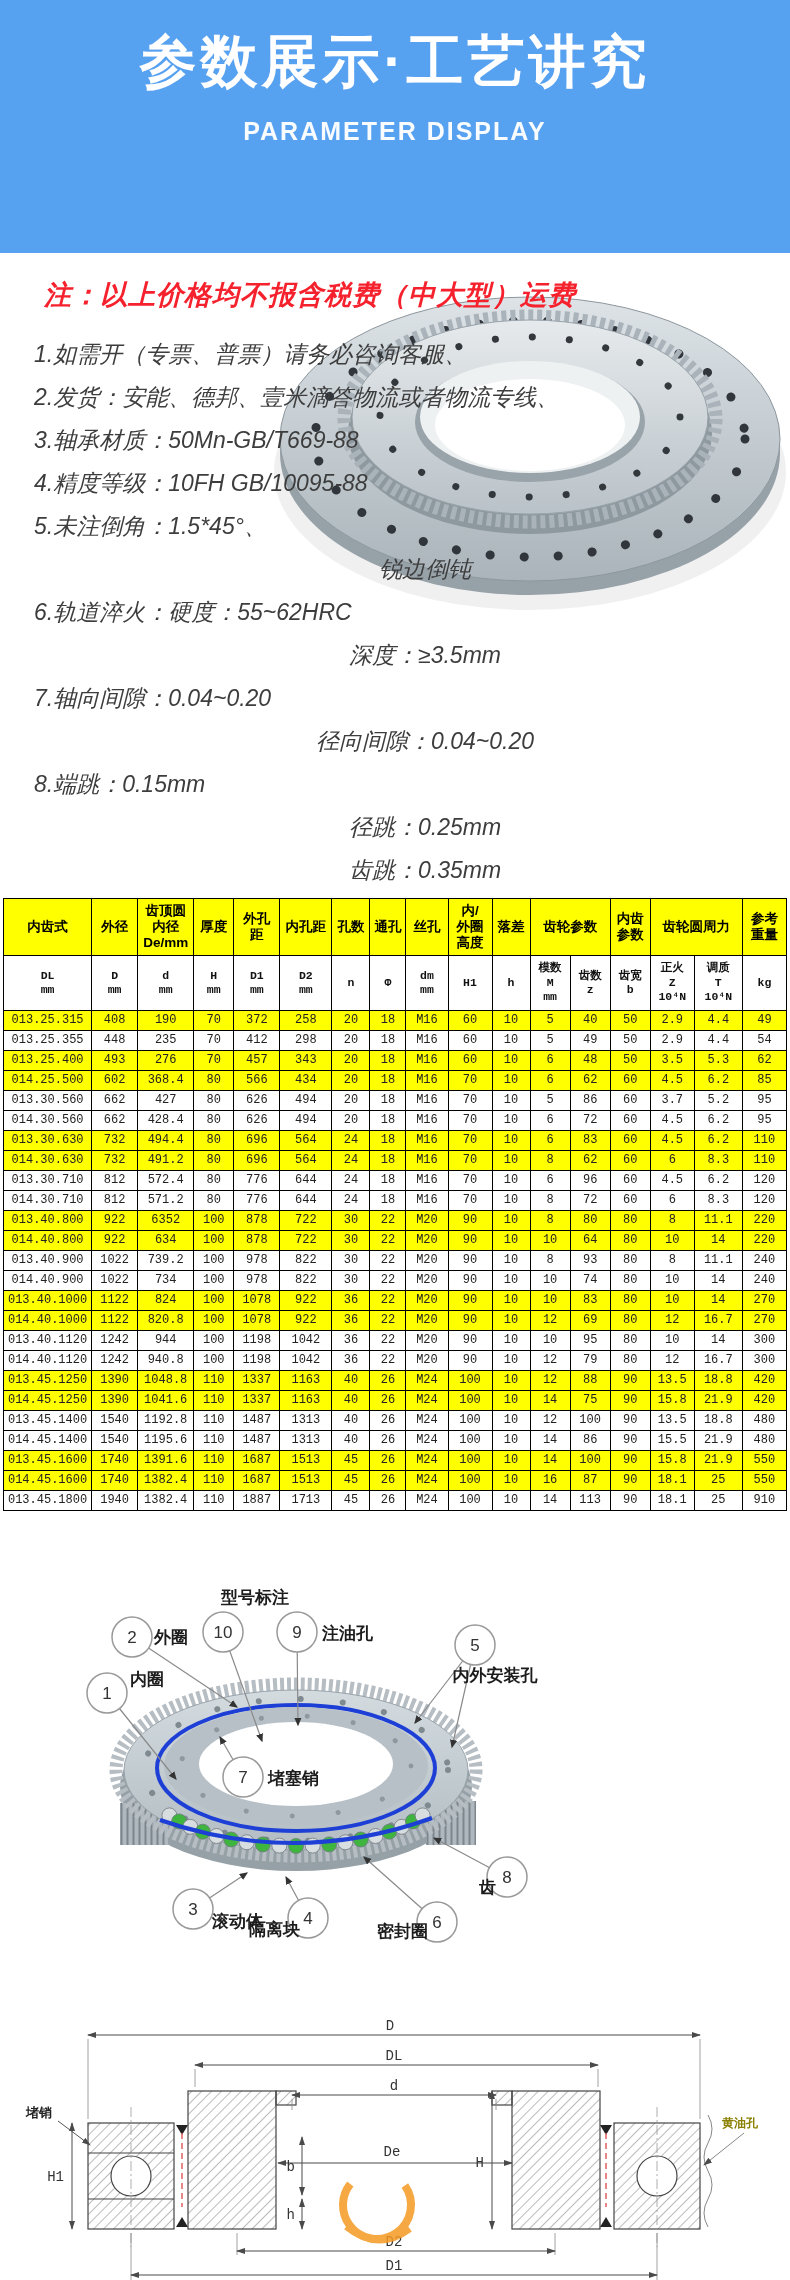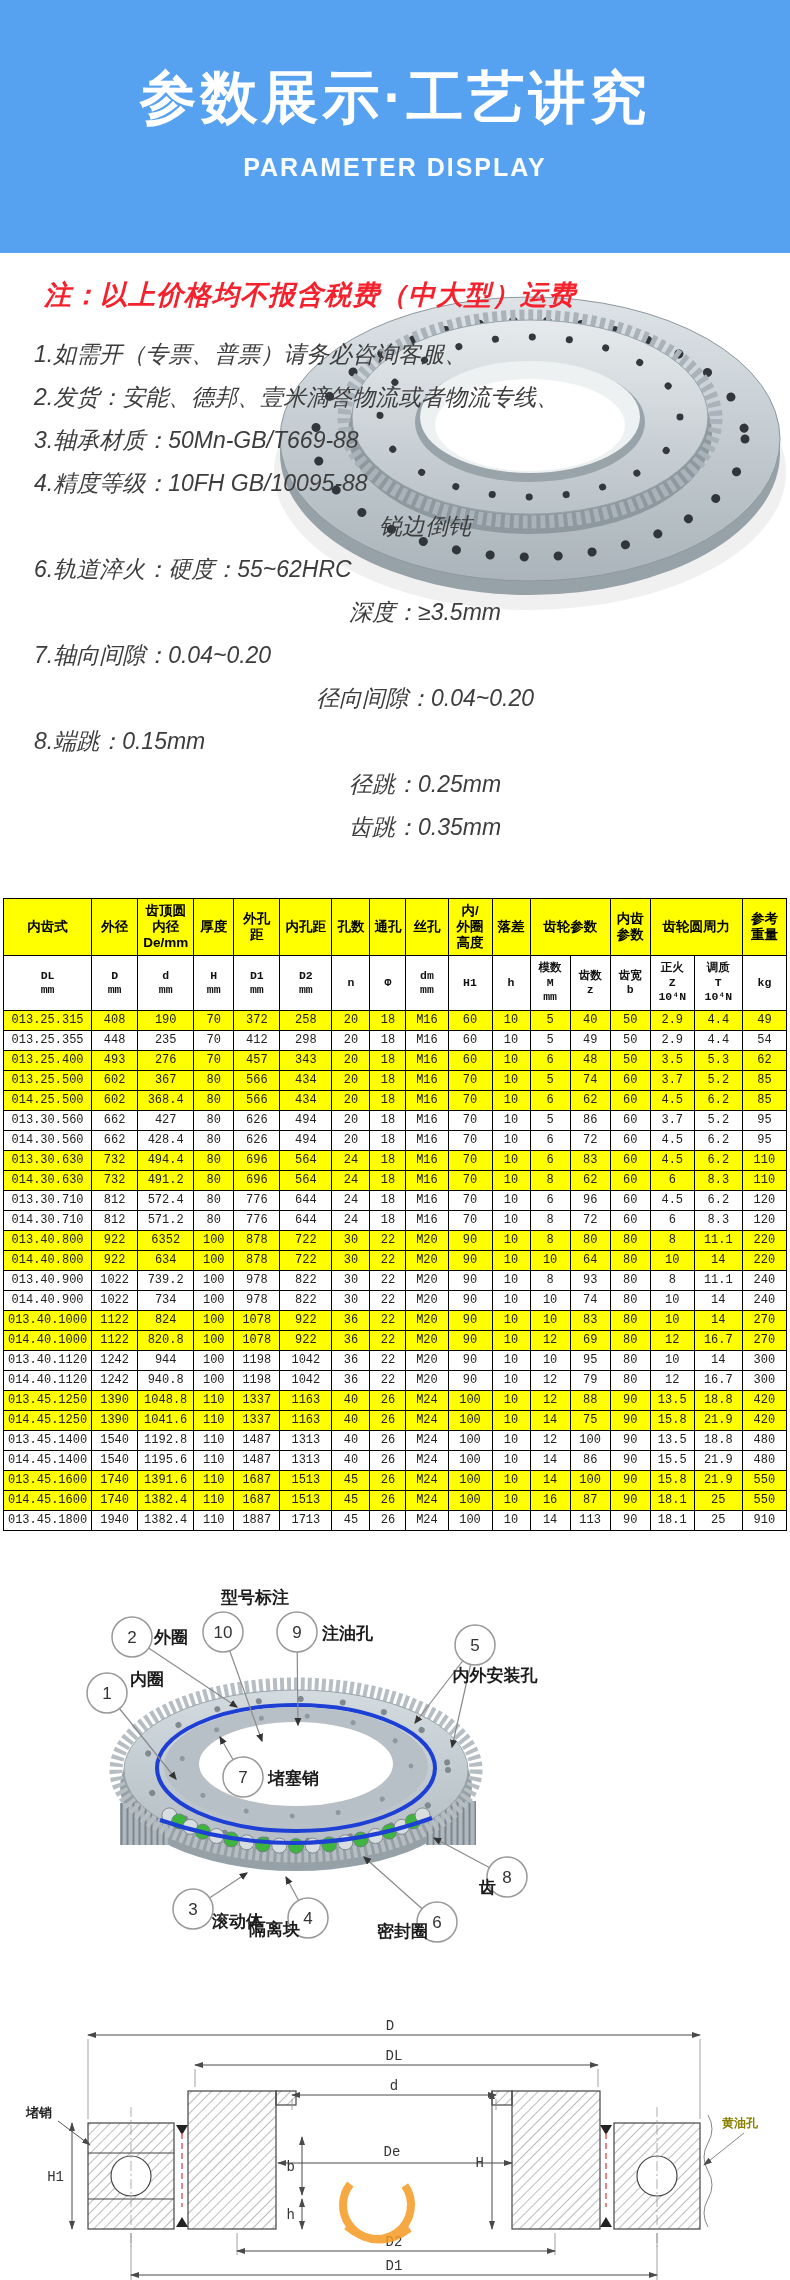--- a/index.html
+++ b/index.html
@@ -1,20 +1,20 @@
 <!DOCTYPE html>
 <html style="--banner_bg: #57a1f1; --notice_red: #f5212d; --hl_yellow: #ffff00; --seal_blue: #1d3fd6; --ball_green: #3fb53f; --ball_silver: #d8dde0; --grease: #8a8000; --watermark: #f59a23;"><head>
 <meta charset="utf-8">
 <style>
   html,body{margin:0;padding:0;background:#fff;width:790px;font-family:"Liberation Sans",sans-serif;}
   .page{width:790px;height:2280px;overflow:hidden;background:#fff;}
 
   
   .banner{height:253px;background:var(--banner_bg,#57a1f1);text-align:center;color:#fff;overflow:hidden;}
-  .banner h1{margin:0;padding-top:60px;font-size:57px;font-weight:bold;letter-spacing:4px;}
+  .banner h1{margin:0;padding-top:24px;font-size:57px;font-weight:bold;letter-spacing:4px;}
   .banner .sub{margin-top:16px;font-size:25px;font-weight:bold;letter-spacing:2px;opacity:.97;}
 
   
   .notes-sec{position:relative;height:645px;overflow:hidden;font-style:italic;}
   .notice{margin:24px 0 0 44px;font-size:27px;font-weight:bold;letter-spacing:1px;color:var(--notice_red,#f5212d);position:relative;z-index:2;}
   .photo{position:absolute;top:14px;right:0;width:540px;height:380px;z-index:0;}
   ul.notes{position:relative;z-index:1;list-style:none;margin:20px 0 0 0;padding:0 0 0 34px;font-size:23px;color:#3d3d3d;}
   ul.notes li{line-height:43px;white-space:nowrap;}
   ul.notes li.indent{padding-left:26px;text-align:center;}
 
@@ -72,20 +72,21 @@
         <ellipse cx="280" cy="150" rx="110" ry="56" fill="#eef1f2"></ellipse>
         <ellipse cx="280" cy="158" rx="95" ry="46" fill="#ffffff"></ellipse>
       </svg>
     </div>
     <div class="notice">注：以上价格均不报含税费（中大型）运费</div>
     <ul class="notes">
         <li>1.如需开（专票、普票）请务必咨询客服、</li>
         <li>2.发货：安能、德邦、壹米滴答物流或者物流专线、</li>
         <li>3.轴承材质：50Mn-GB/T669-88</li>
         <li>4.精度等级：10FH GB/10095-88</li>
+        <li>5.未注倒角：1.5*45°、</li>
         <li class="indent">锐边倒钝</li>
         <li>6.轨道淬火：硬度：55~62HRC</li>
         <li class="indent">深度：≥3.5mm</li>
         <li>7.轴向间隙：0.04~0.20</li>
         <li class="indent">径向间隙：0.04~0.20</li>
         <li>8.端跳：0.15mm</li>
         <li class="indent">径跳：0.25mm</li>
         <li class="indent">齿跳：0.35mm</li>
       </ul>
   </section>
@@ -223,39 +224,20 @@
             <td>60</td>
             <td>10</td>
             <td>6</td>
             <td>48</td>
             <td>50</td>
             <td>3.5</td>
             <td>5.3</td>
             <td>62</td>
           </tr>
           <tr class="hl">
-            <td>013.25.500</td>
-            <td>602</td>
-            <td>367</td>
-            <td>80</td>
-            <td>566</td>
-            <td>434</td>
-            <td>20</td>
-            <td>18</td>
-            <td>M16</td>
-            <td>70</td>
-            <td>10</td>
-            <td>5</td>
-            <td>74</td>
-            <td>60</td>
-            <td>3.7</td>
-            <td>5.2</td>
-            <td>85</td>
-          </tr>
-          <tr class="hl">
             <td>014.25.500</td>
             <td>602</td>
             <td>368.4</td>
             <td>80</td>
             <td>566</td>
             <td>434</td>
             <td>20</td>
             <td>18</td>
             <td>M16</td>
             <td>70</td>

